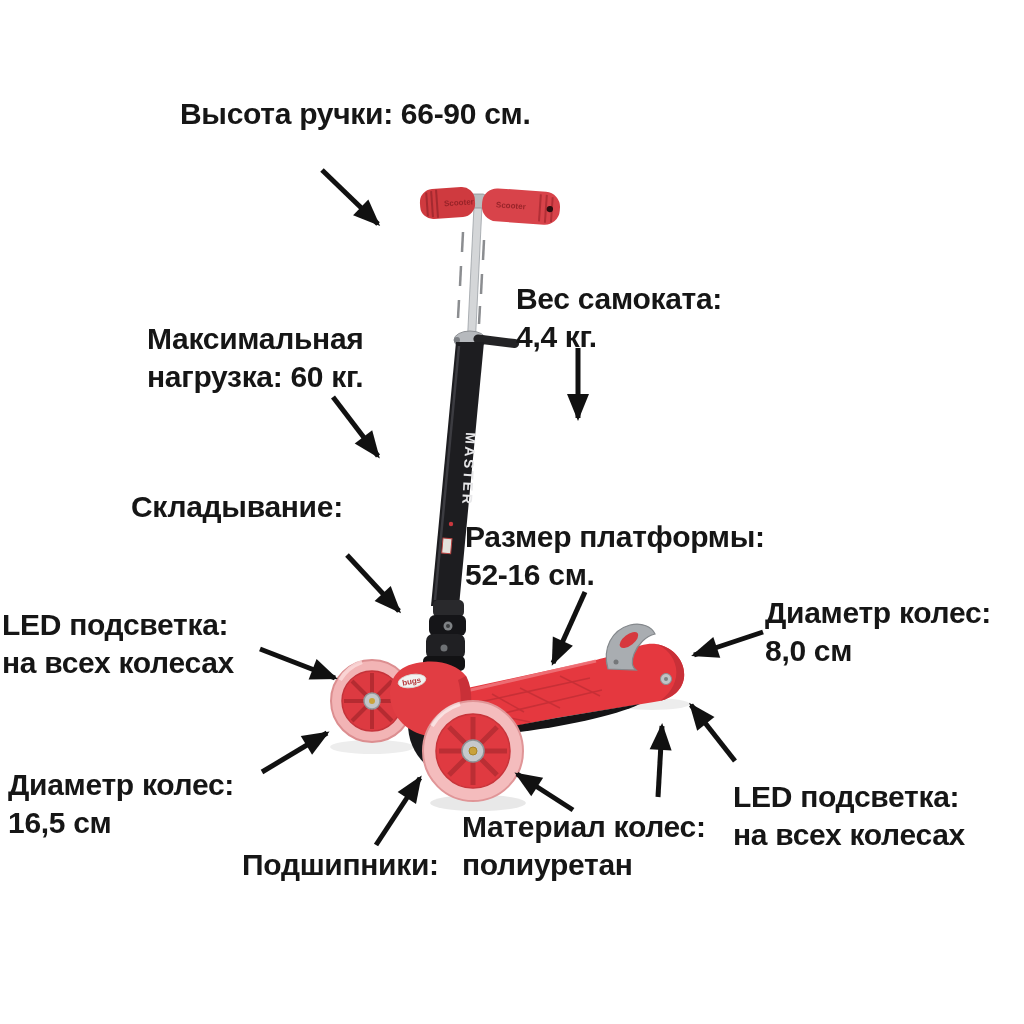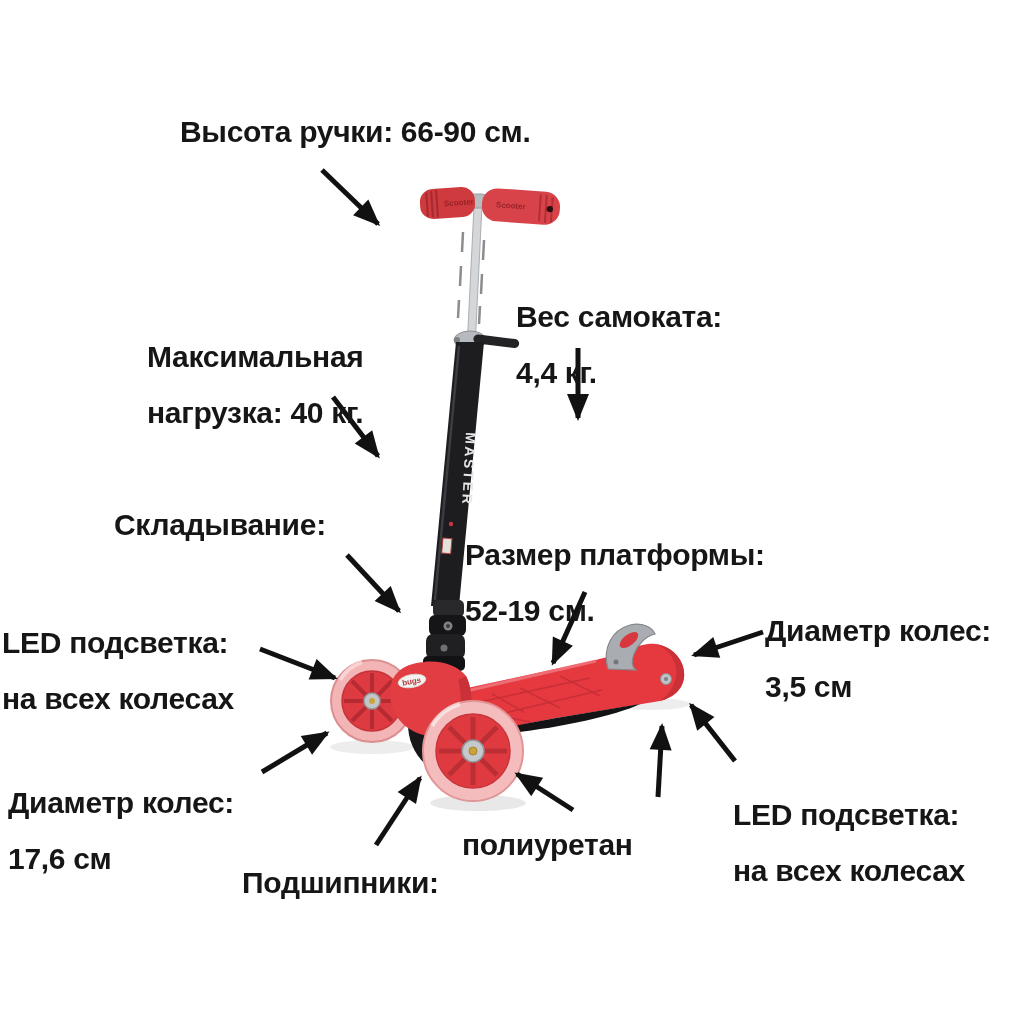--- a/index.html
+++ b/index.html
@@ -1,25 +1,25 @@
 <!DOCTYPE html>
 <html><head>
 <meta charset="utf-8">
 <style>
   html,body{margin:0;padding:0;background:#fff;}
   #canvas{position:relative;width:1024px;height:1024px;background:#fff;overflow:hidden;
           font-family:"Liberation Sans",sans-serif;}
   #scooter-svg{position:absolute;left:0;top:0;width:1024px;height:1024px;}
   .label{position:absolute;font-weight:bold;font-size:30px;line-height:38px;
          color:#161616;white-space:nowrap;letter-spacing:-0.3px;}
-  .label span{display:block;margin-top:18px;}
+  .label span{display:block;}
   .lbl-height{left:180px;top:95px;}
   .lbl-weight{left:516px;top:280px;}
   .lbl-load{left:147px;top:320px;}
-  .lbl-fold{left:114px;top:488px;}
+  .lbl-fold{left:131px;top:488px;}
   .lbl-platform{left:465px;top:518px;}
   .lbl-wheel-rear{left:765px;top:594px;}
   .lbl-led-front{left:2px;top:606px;}
   .lbl-wheel-front{left:8px;top:766px;}
   .lbl-bearings{left:242px;top:846px;}
   .lbl-material{left:462px;top:808px;}
   .lbl-led-rear{left:733px;top:778px;}
 </style>
 </head>
 <body>
@@ -180,45 +180,46 @@
 
   <div class="label lbl-height">
     <span>Высота ручки: 66-90 см.</span>
   </div>
   <div class="label lbl-weight">
     <span>Вес самоката:</span>
     <span>4,4 кг.</span>
   </div>
   <div class="label lbl-load">
     <span>Максимальная</span>
-    <span>нагрузка: 40 кг.</span>
+    <span>нагрузка: 60 кг.</span>
   </div>
   <div class="label lbl-fold">
     <span>Складывание:</span>
   </div>
   <div class="label lbl-platform">
     <span>Размер платформы:</span>
-    <span>52-19 см.</span>
+    <span>52-16 см.</span>
   </div>
   <div class="label lbl-wheel-rear">
     <span>Диаметр колес:</span>
-    <span>3,5 см</span>
+    <span>8,0 см</span>
   </div>
   <div class="label lbl-led-front">
     <span>LED подсветка:</span>
     <span>на всех колесах</span>
   </div>
   <div class="label lbl-wheel-front">
     <span>Диаметр колес:</span>
-    <span>17,6 см</span>
+    <span>16,5 см</span>
   </div>
   <div class="label lbl-bearings">
     <span>Подшипники:</span>
   </div>
   <div class="label lbl-material">
+    <span>Материал колес:</span>
     <span>полиуретан</span>
   </div>
   <div class="label lbl-led-rear">
     <span>LED подсветка:</span>
     <span>на всех колесах</span>
   </div>
 
 </div>
 
 </body></html>

